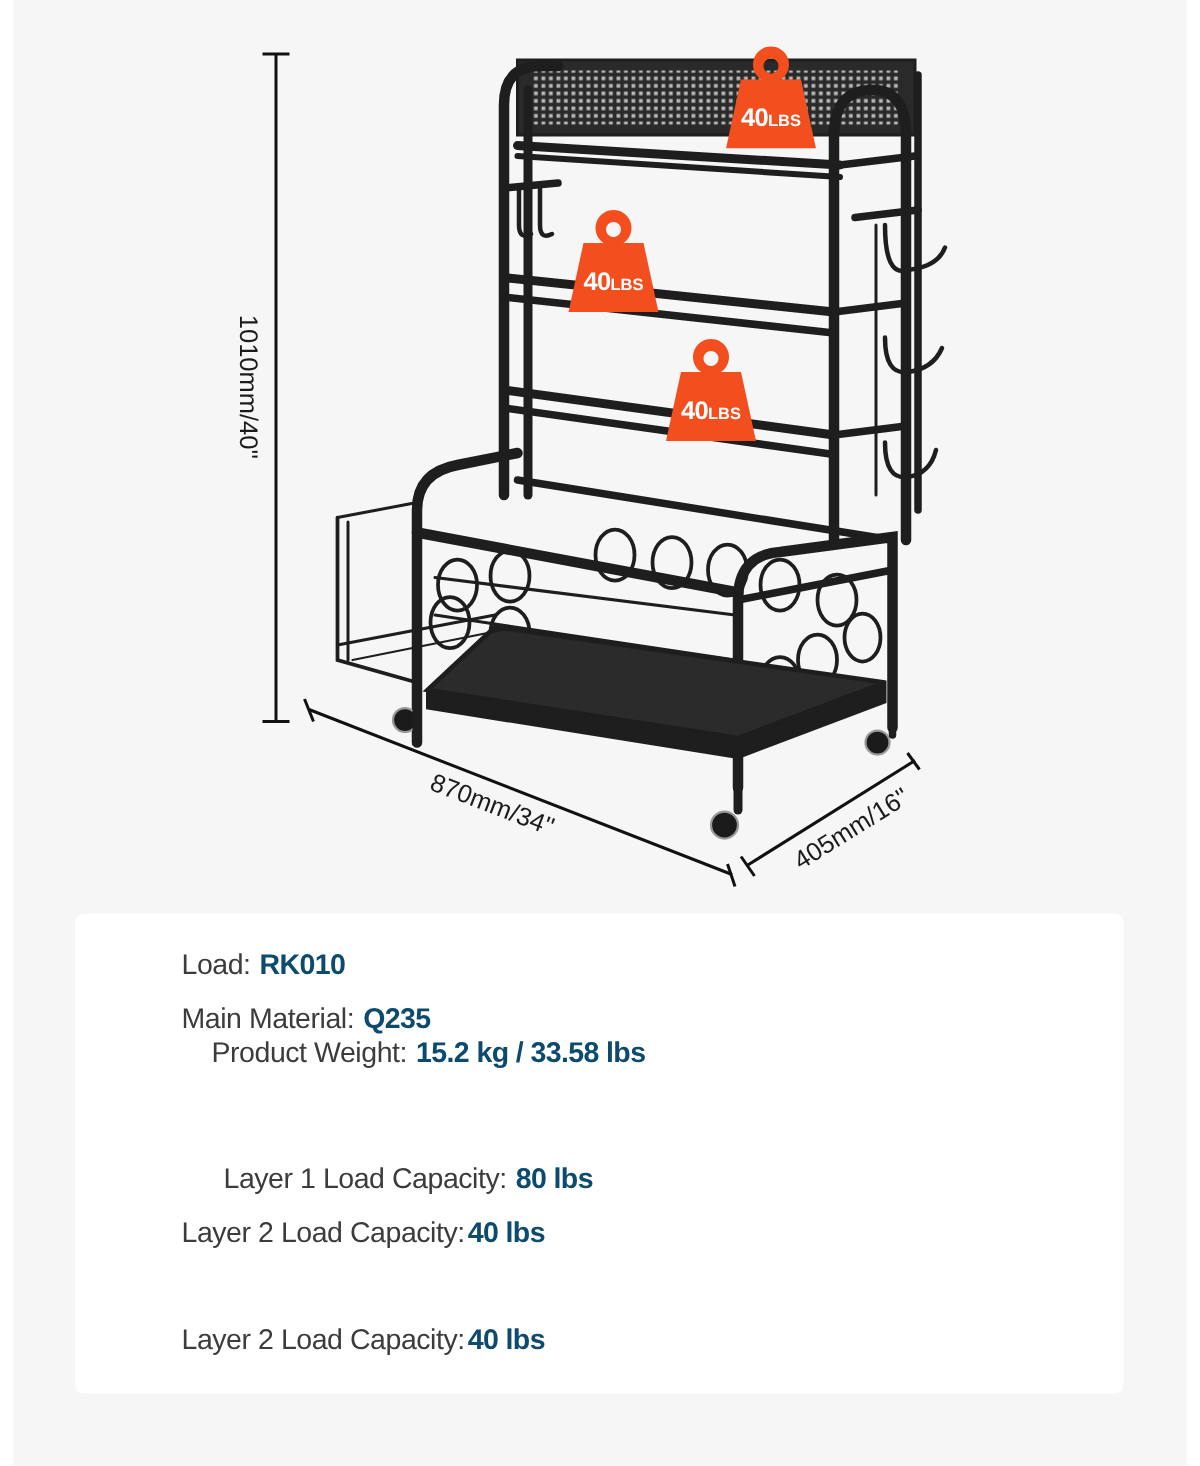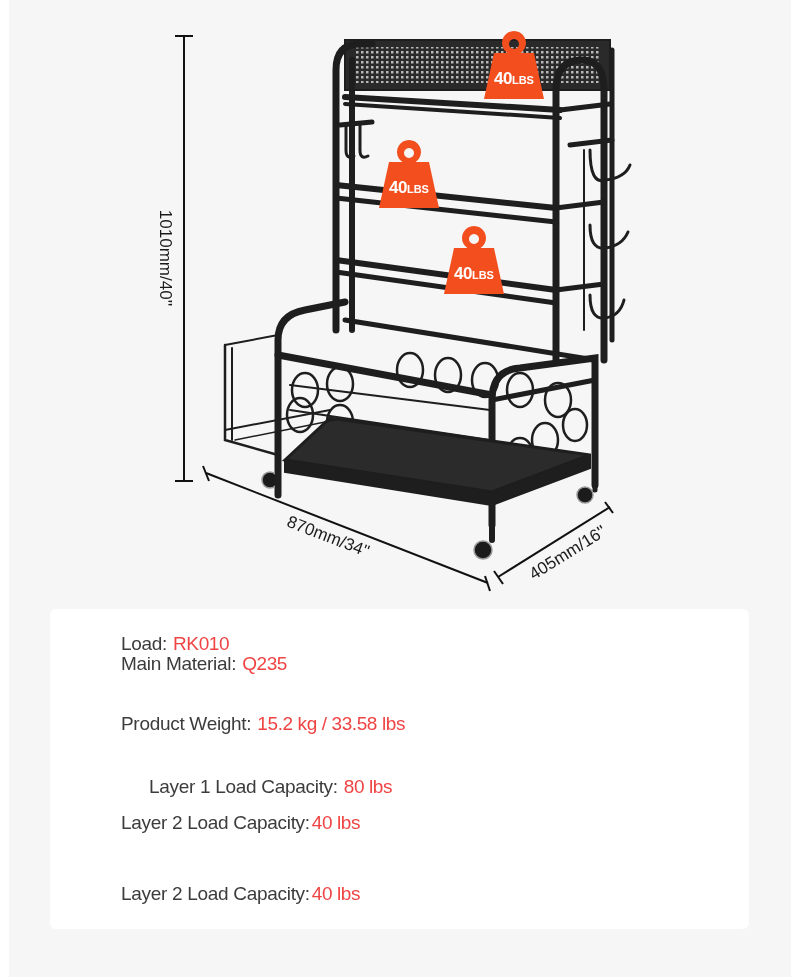--- a/index.html
+++ b/index.html
@@ -26,21 +26,21 @@
   }
   .tag-text small { font-size: 11px; letter-spacing: 0; margin-top: 20px; }
   .card {
     position: absolute; left: 50px; top: 609px; width: 699px; height: 320px;
     background: #ffffff; border-radius: 6px;
   }
   .spec-row {
     position: absolute; left: 71px; height: 26px; font-size: 19px; line-height: 26px;
     color: #3c3c3c; white-space: nowrap; letter-spacing: -0.3px;
   }
-  .spec-row .val { color: #ef4444; font-weight: normal; margin-left: 6px; letter-spacing: -0.4px; }
+  .spec-row .val { color: #0c4a6e; font-weight: bold; margin-left: 6px; letter-spacing: -0.4px; }
 </style>
 </head>
 <body>
 
 <div class="bg"></div>
 
 <div class="figure">
   <svg width="800" height="600" viewBox="0 0 800 600">
 
     <g stroke="#111" stroke-width="2" fill="none">
@@ -174,24 +174,24 @@
       <path d="M12 24 L52 24 L62 70 L2 70 Z" fill="#f24e1e"></path>
     </svg>
     <div class="tag-text"><span>40</span><small>LBS</small></div>
   </div>
 </div>
 
 <div class="card">
   <div class="spec-row" style="top: 22px;">
     <span>Load:</span><span class="val">RK010</span>
   </div>
-  <div class="spec-row" style="top: 42px; text-align: right;">
+  <div class="spec-row" style="top: 58px; text-align: right;">
     <span>Main Material:</span><span class="val">Q235</span>
   </div>
-  <div class="spec-row" style="top: 102px;">
+  <div class="spec-row" style="top: 81px; margin-left: 20px;">
     <span>Product Weight:</span><span class="val">15.2 kg / 33.58 lbs</span>
   </div>
   <div class="spec-row" style="top: 165px; margin-left: 28px;">
     <span>Layer 1 Load Capacity:</span><span class="val">80 lbs</span>
   </div>
   <div class="spec-row" style="top: 201px;">
     <span>Layer 2 Load Capacity:</span><span class="val" style="margin-left:2px">40 lbs</span>
   </div>
   <div class="spec-row" style="top: 272px;">
     <span>Layer 2 Load Capacity:</span><span class="val" style="margin-left:2px">40 lbs</span>

